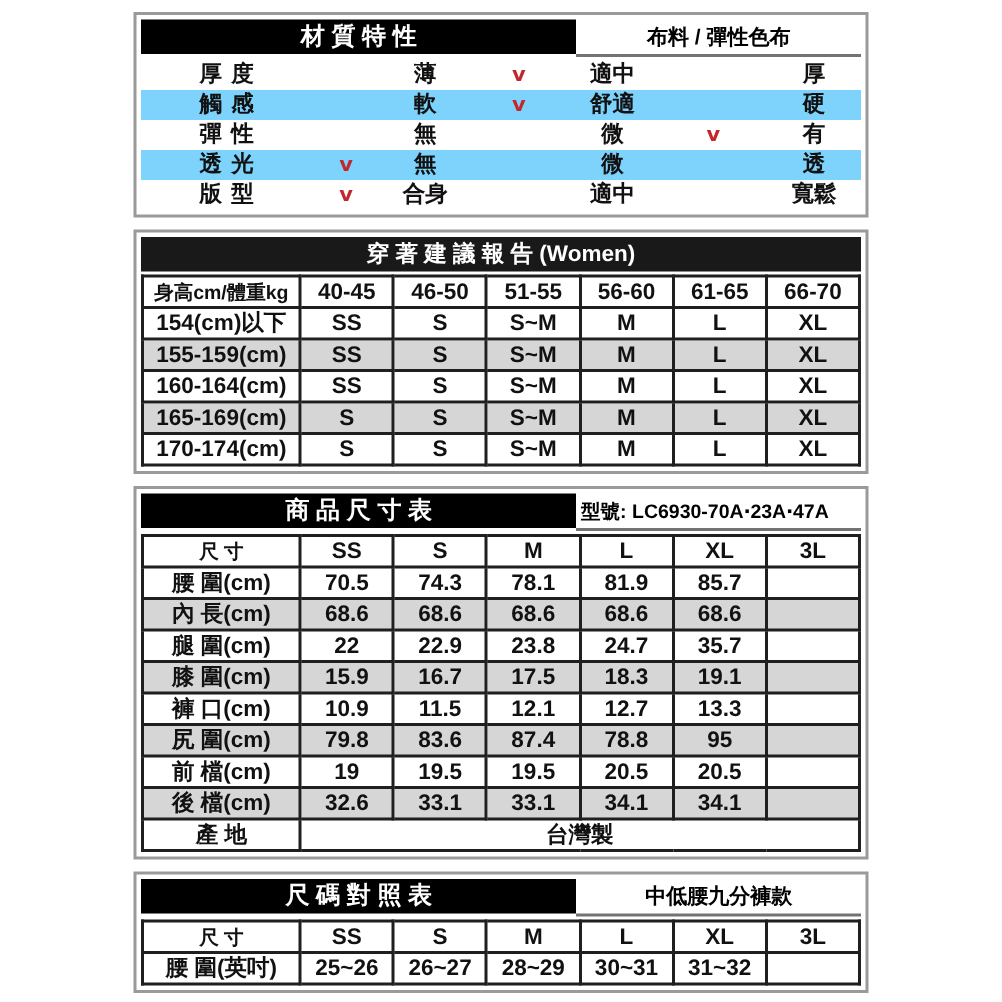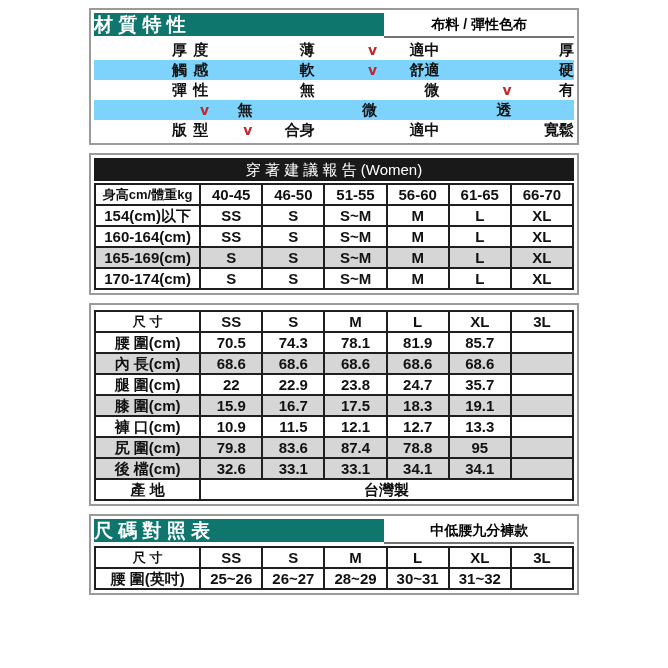--- a/index.html
+++ b/index.html
@@ -10,45 +10,45 @@
   }
   .page{width:490px;margin:0 auto;padding-top:8px;}
   .tbl-block{
     border:2px solid #9a9a9a;background:#fff;
     padding:3px;margin-bottom:8px;
   }
   
   .bar{display:flex;width:100%;}
   .bar-full{
     width:100%;background:#191919;color:#fff;text-align:center;
-    font-weight:normal;font-size:15px;line-height:23px;height:23px;
+    font-weight:bold;font-size:15px;line-height:23px;height:23px;
   }
   .bar-left{
-    width:60.5%;background:#0f766e;color:#fff;text-align:left;
-    font-weight:bold;font-size:19px;line-height:23px;height:23px;
+    width:60.5%;background:#000000;color:#fff;text-align:center;
+    font-weight:bold;font-size:16px;line-height:23px;height:23px;
   }
   .bar-right{
     flex:1;background:#fff;color:#000;text-align:center;
     font-weight:bold;font-size:14px;line-height:23px;height:23px;
     border-bottom:2px solid #737373;
   }
   .bar-right.model{
     font-size:13px;text-align:left;padding-left:3px;white-space:nowrap;
     overflow:hidden;
   }
   
   .mat-rows{margin-top:2px;}
   .mat-row{
     display:grid;
     grid-template-columns:24% 9% 13% 13% 13% 15% 13%;
     height:20px;align-items:center;
     font-weight:bold;font-size:15px;background:#fff;
   }
   .mat-row.shaded{background:#7dd3fc;}
-  .mat-cell{text-align:right;line-height:20px;}
+  .mat-cell{text-align:center;line-height:20px;}
   .mat-label{letter-spacing:1px;}
   .check{
     font-weight:bold;font-size:14px;
     font-family:"DejaVu Sans",sans-serif;
     display:inline-block;transform:scaleY(0.95);
   }
   
   table.grid{
     border-collapse:collapse;width:100%;table-layout:fixed;
     margin-top:2px;
@@ -94,20 +94,21 @@
         <div class="mat-row">
           <div class="mat-cell mat-label">彈 性</div>
           <div class="mat-cell"></div>
           <div class="mat-cell">無</div>
           <div class="mat-cell"></div>
           <div class="mat-cell">微</div>
           <div class="mat-cell"><span class="check" style="color: rgb(194, 39, 45);">v</span></div>
           <div class="mat-cell">有</div>
         </div>
         <div class="mat-row shaded">
+          <div class="mat-cell mat-label">透 光</div>
           <div class="mat-cell"><span class="check" style="color: rgb(194, 39, 45);">v</span></div>
           <div class="mat-cell">無</div>
           <div class="mat-cell"></div>
           <div class="mat-cell">微</div>
           <div class="mat-cell"></div>
           <div class="mat-cell">透</div>
         </div>
         <div class="mat-row">
           <div class="mat-cell mat-label">版 型</div>
           <div class="mat-cell"><span class="check" style="color: rgb(194, 39, 45);">v</span></div>
@@ -148,20 +149,29 @@
         <tbody>
           <tr>
             <td>154(cm)以下</td>
             <td>SS</td>
             <td>S</td>
             <td>S~M</td>
             <td>M</td>
             <td>L</td>
             <td>XL</td>
           </tr>
+          <tr class="shaded">
+            <td>155-159(cm)</td>
+            <td>SS</td>
+            <td>S</td>
+            <td>S~M</td>
+            <td>M</td>
+            <td>L</td>
+            <td>XL</td>
+          </tr>
           <tr>
             <td>160-164(cm)</td>
             <td>SS</td>
             <td>S</td>
             <td>S~M</td>
             <td>M</td>
             <td>L</td>
             <td>XL</td>
           </tr>
           <tr class="shaded">
@@ -180,20 +190,24 @@
             <td>S~M</td>
             <td>M</td>
             <td>L</td>
             <td>XL</td>
           </tr>
         </tbody>
       </table>
   </section>
 
   <section class="tbl-block">
+    <div class="bar">
+      <div class="bar-left">商 品 尺 寸 表</div>
+      <div class="bar-right model">型號: LC6930-70A‧23A‧47A</div>
+    </div>
     <table class="grid">
         <colgroup>
           <col style="width: 22%;">
           <col>
           <col>
           <col>
           <col>
           <col>
           <col>
         </colgroup>
@@ -254,20 +268,29 @@
             <td>13.3</td>
             <td></td>
           </tr>
           <tr class="shaded">
             <td>尻 圍(cm)</td>
             <td>79.8</td>
             <td>83.6</td>
             <td>87.4</td>
             <td>78.8</td>
             <td>95</td>
+            <td></td>
+          </tr>
+          <tr>
+            <td>前 檔(cm)</td>
+            <td>19</td>
+            <td>19.5</td>
+            <td>19.5</td>
+            <td>20.5</td>
+            <td>20.5</td>
             <td></td>
           </tr>
           <tr class="shaded">
             <td>後 檔(cm)</td>
             <td>32.6</td>
             <td>33.1</td>
             <td>33.1</td>
             <td>34.1</td>
             <td>34.1</td>
             <td></td>

